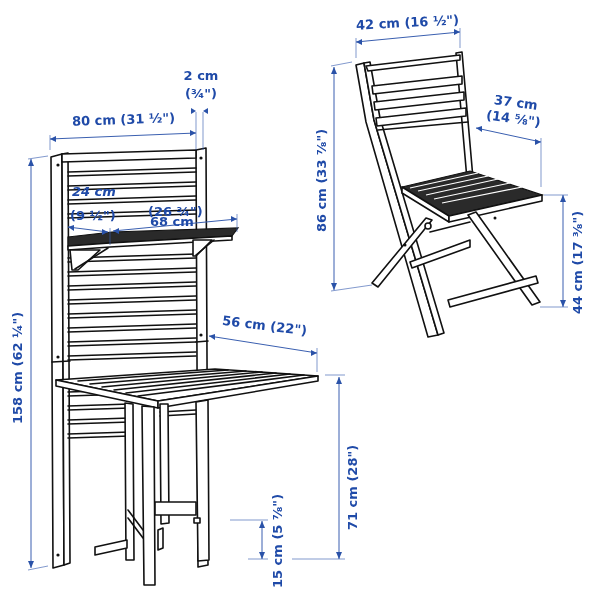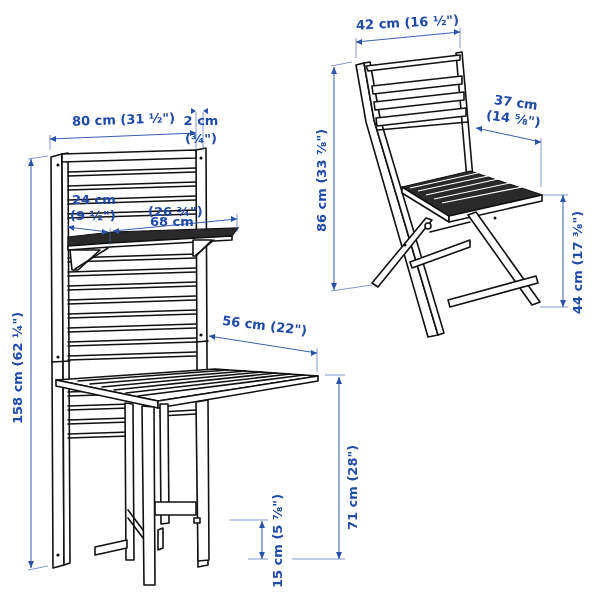--- a/index.html
+++ b/index.html
@@ -7,21 +7,21 @@
   #stage { position: absolute; left: 0; top: 0; width: 600px; height: 600px; }
   svg { position: absolute; left: 0; top: 0; }
   .ink { stroke: #111111; fill: #ffffff; stroke-width: 1.6; stroke-linejoin: round; }
   .ink-dark { stroke: #111111; fill: #2a2a2a; stroke-width: 1.2; }
   .ink-line { stroke: #111111; fill: none; stroke-width: 1.6; stroke-linecap: round; }
   .dim { stroke: #3a5fb0; stroke-width: 1; fill: none; }
   .ext { stroke: #3a5fb0; stroke-width: 0.8; fill: none; opacity: 0.8; }
   .arrow { fill: #2a52a8; }
   .label { position: absolute; color: #1f4aa8; font-family: "DejaVu Sans", sans-serif; font-weight: bold; font-size: 13px; white-space: nowrap; line-height: 15px; }
   .label.v { transform-origin: 0 0; transform: rotate(-90deg); }
-  .label.c { text-align: center; margin-top: 45px; }
+  .label.c { text-align: center; }
 </style>
 </head>
 <body>
 
 <div id="stage">
 
   <svg width="600" height="600" viewBox="0 0 600 600">
 
     <g>
 
@@ -235,21 +235,21 @@
       <line class="ext" x1="544" y1="195" x2="568" y2="195"></line>
       <line class="ext" x1="540" y1="307" x2="568" y2="307"></line>
     </g>
   </svg>
 
   <div class="label c" style="left:181px; top:68px; width:40px;">2 cm</div>
   <div class="label c" style="left:181px; top:86px; width:40px;">(¾")</div>
 
   <div class="label" style="left:72px; top:112px; transform:rotate(-2deg);">80 cm (31 ½")</div>
 
-  <div class="label" style="left:72px; top:192px;">24 cm</div>
+  <div class="label" style="left:72px; top:184px;font-style:italic;">24 cm</div>
   <div class="label" style="left:70px; top:208px;">(9 ½")</div>
 
   <div class="label" style="left:150px; top:186px;margin-top:28px;">68 cm</div>
   <div class="label" style="left:148px; top:204px;">(26 ¾")</div>
 
   <div class="label" style="left:222px; top:318px; transform:rotate(7deg);">56 cm (22")</div>
 
   <div class="label v" style="left:10px; top:424px;">158 cm (62 ¼")</div>
 
   <div class="label v" style="left:345px; top:530px;">71 cm (28")</div>

